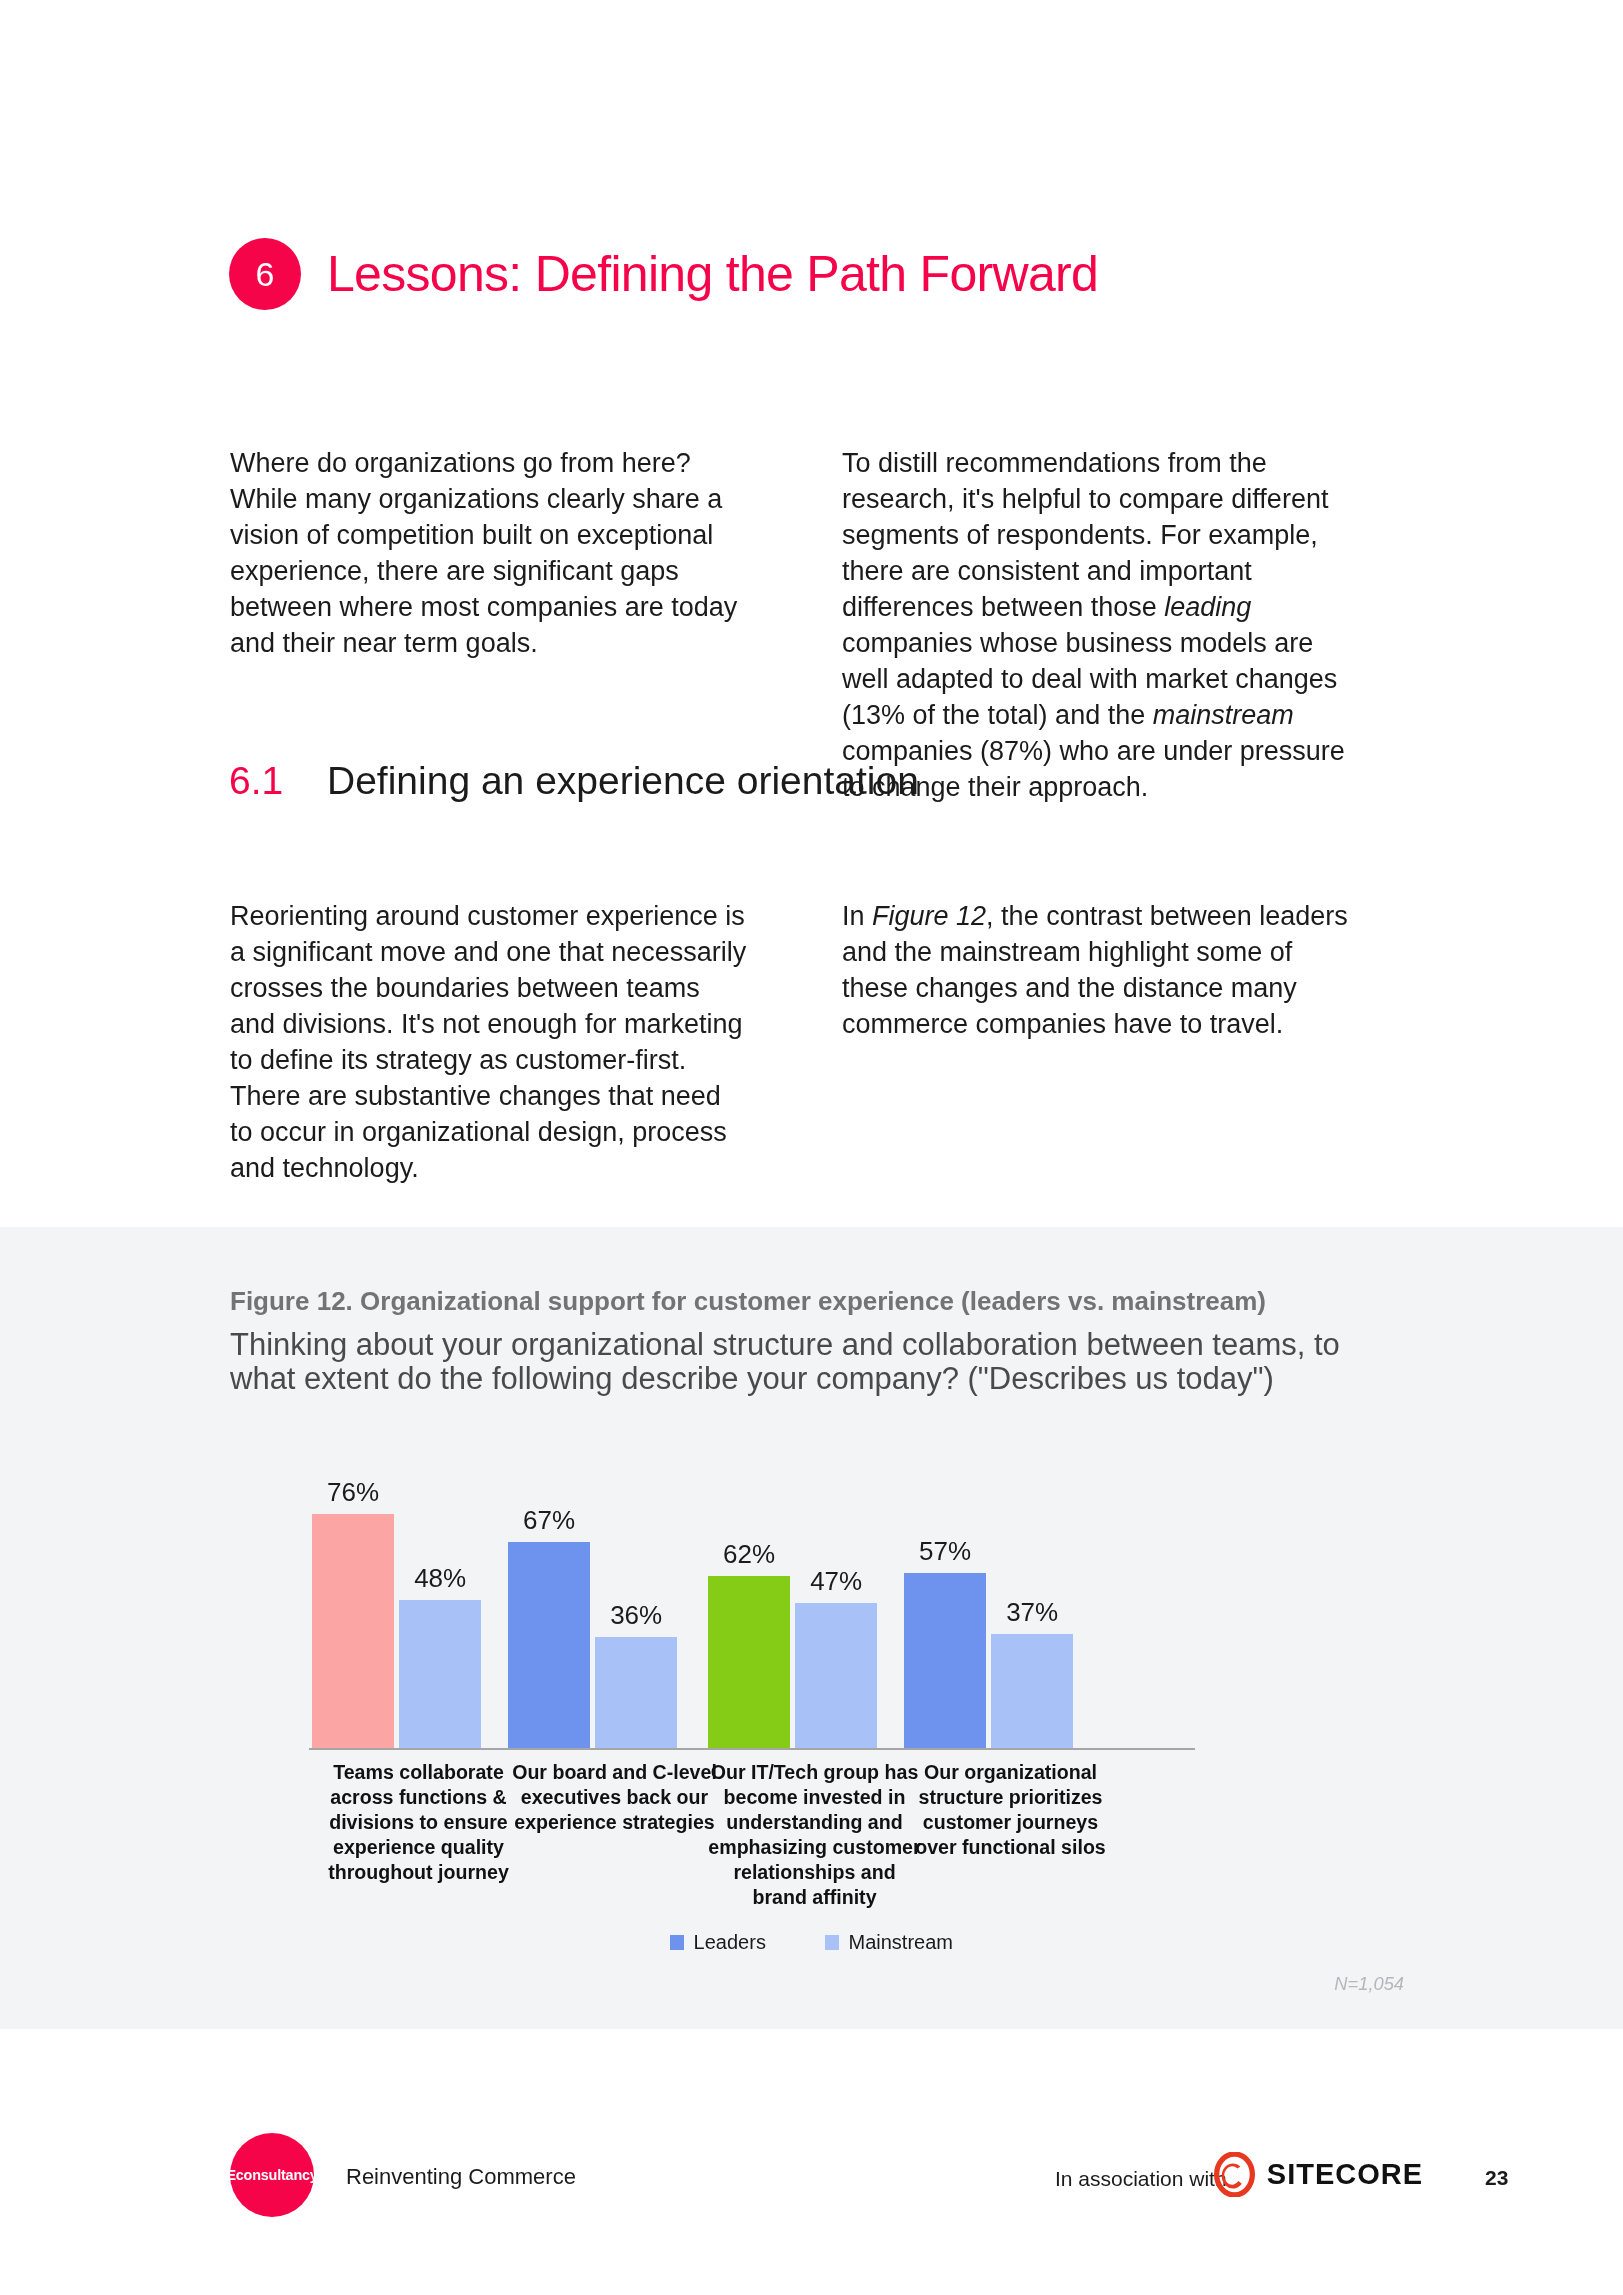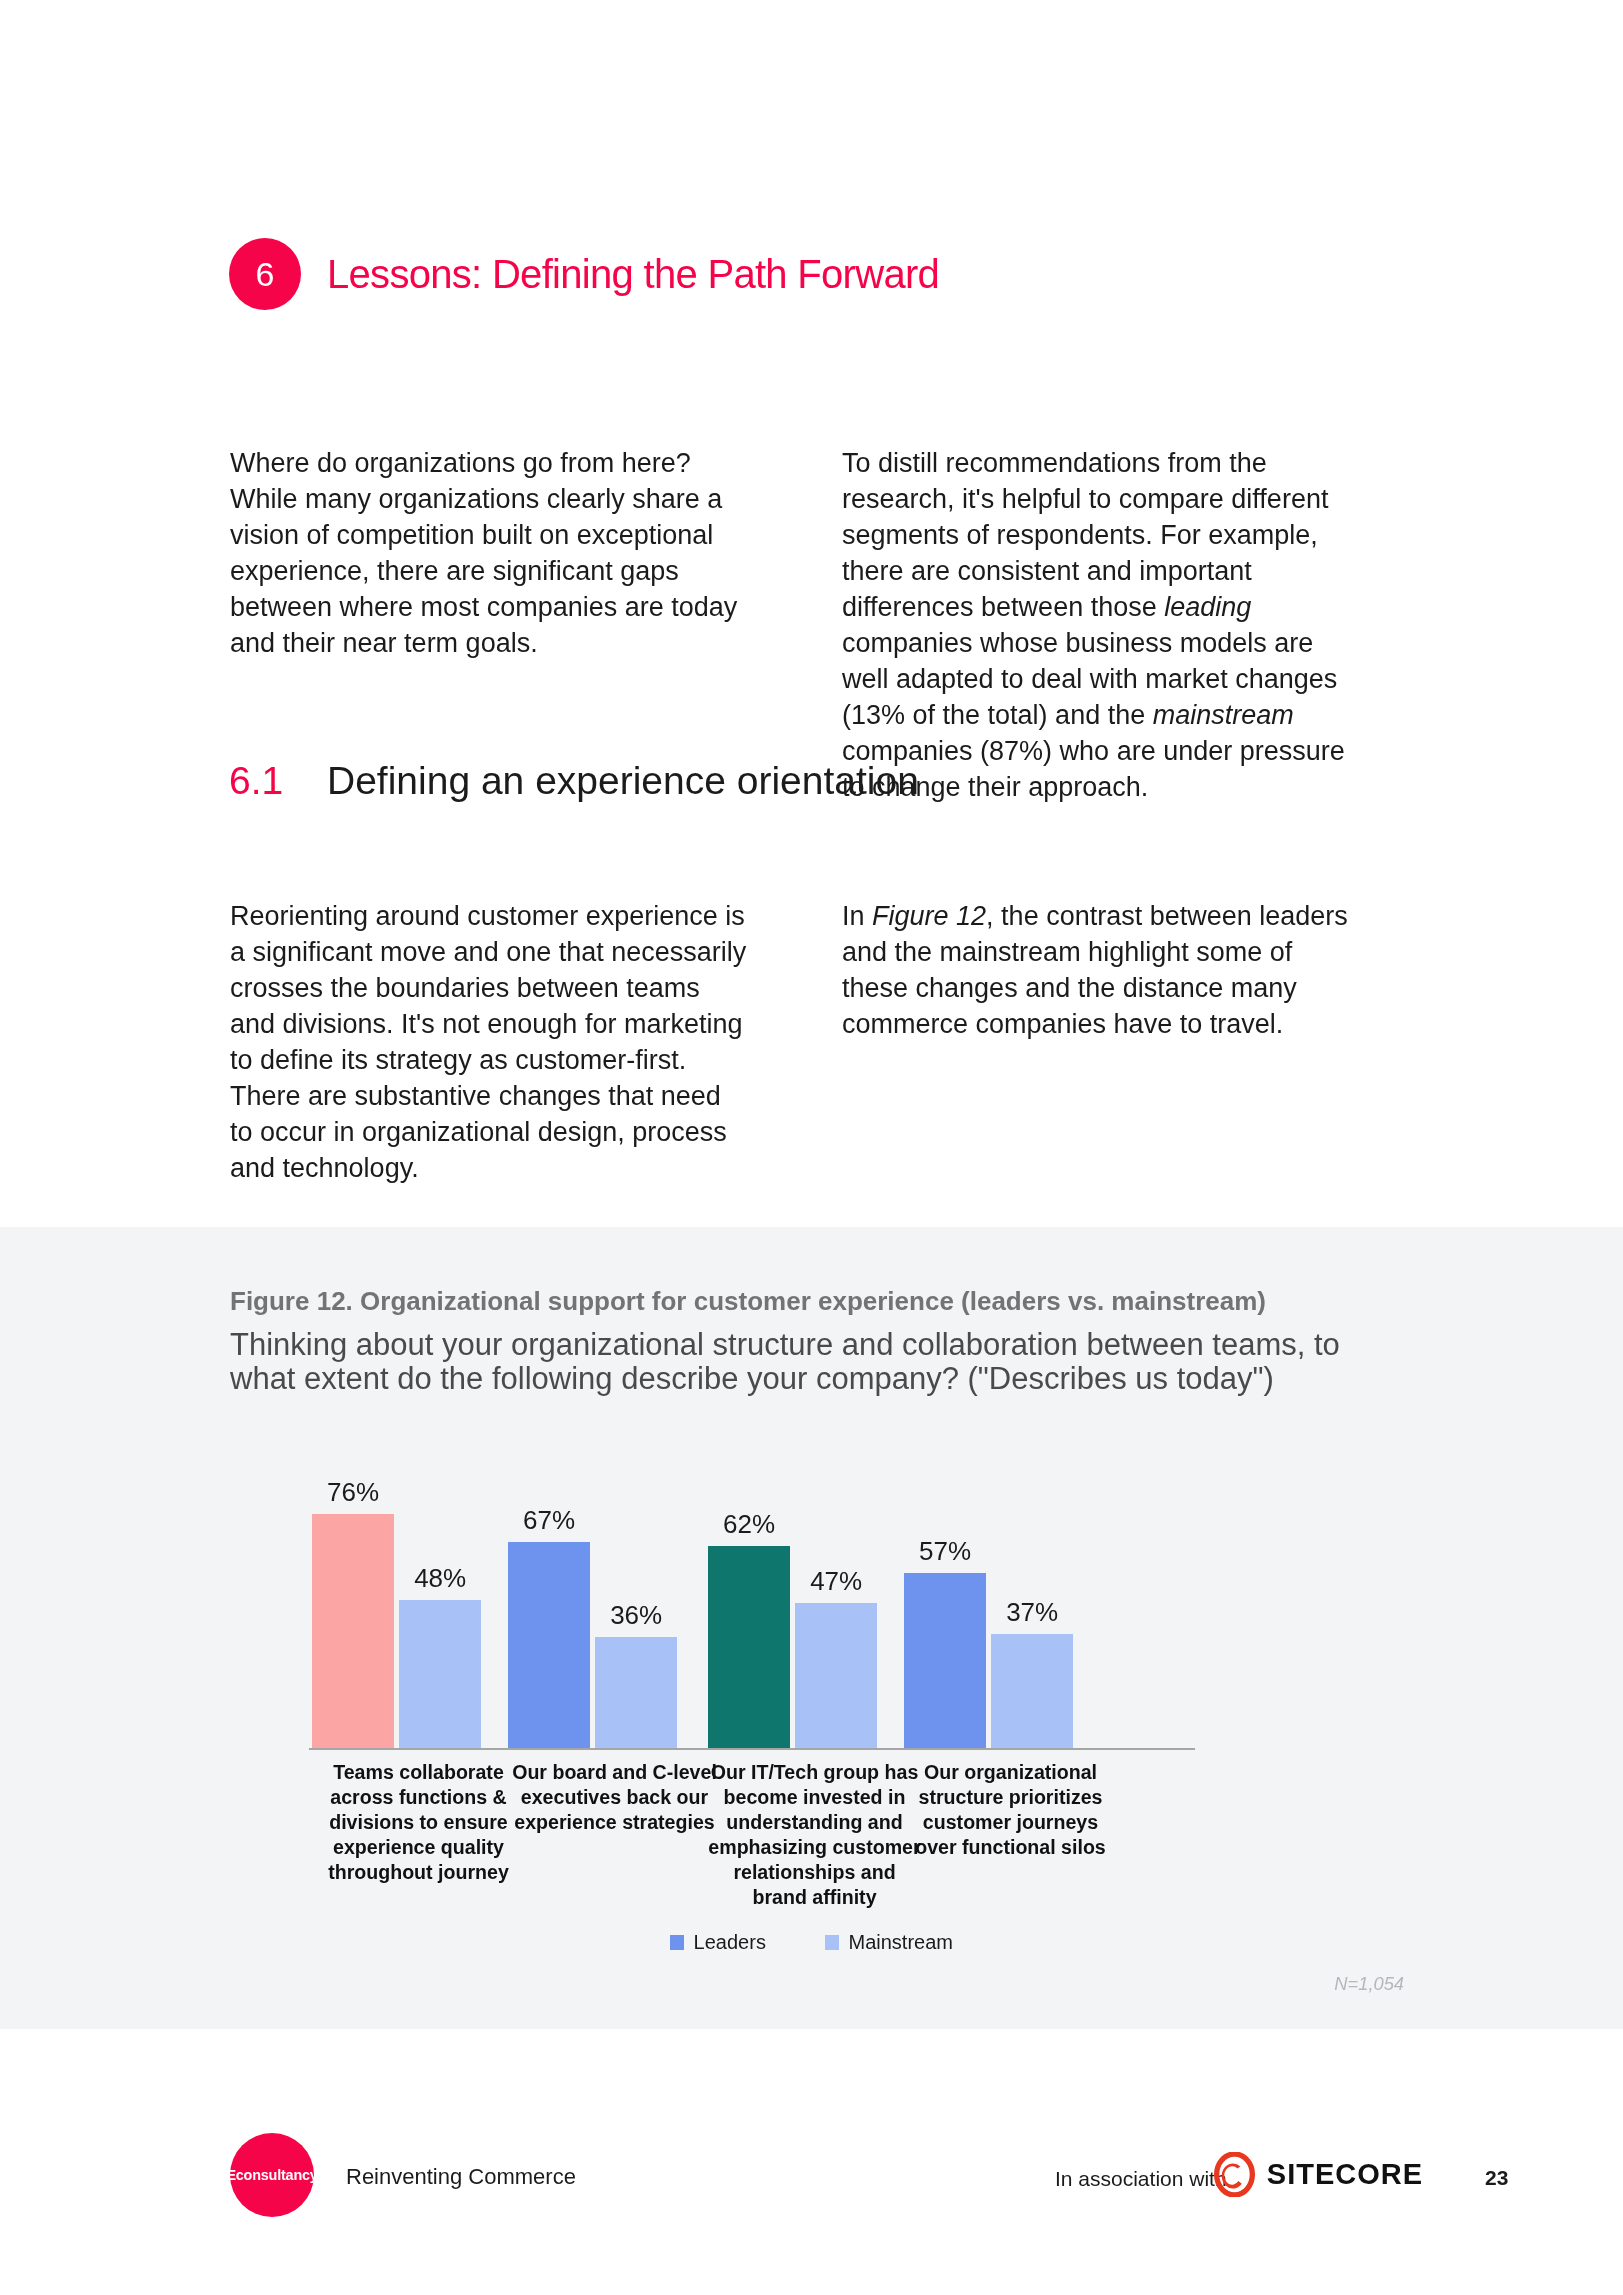--- a/index.html
+++ b/index.html
@@ -19,21 +19,21 @@
     display:flex; align-items:center; gap:26px;
   }
   .chapter-badge{
     width:72px;height:72px;border-radius:50%;
     background:#f5044a;
     display:flex;align-items:center;justify-content:center;
     color:#ffffff;font-size:34px;font-weight:400;
     line-height:1;
   }
   .chapter-title{
-    font-size:40px;color:#f5044a;font-weight:400;
+    font-size:50px;color:#f5044a;font-weight:400;
     letter-spacing:-0.7px;white-space:nowrap;
   }
 
   
   .intro{position:absolute;left:230px;top:418px;width:1139px;}
   .col-left{position:absolute;left:0;top:0;width:517px;}
   .col-right{position:absolute;left:612px;top:0;width:517px;}
   .body-text{
     font-size:27px;line-height:36px;color:#1b1b1b;font-weight:300;
   }
@@ -188,21 +188,21 @@
           </div>
           <div class="group" style="left: 278px; width: 196px;">
             <div class="bar" style="width: 82px; height: 206px; background: rgb(109, 147, 239); margin-right: 5.2px;">
               <span class="val">67%</span>
             </div>
             <div class="bar" style="width: 82px; height: 111px; background: rgb(168, 194, 248); margin-right: 17px;">
               <span class="val">36%</span>
             </div>
           </div>
           <div class="group" style="left: 478px; width: 196px;">
-            <div class="bar" style="width: 82px; height: 202px; background: #0f766e; margin-right: 5.2px;">
+            <div class="bar" style="width: 82px; height: 172px; background: #84cc16; margin-right: 5.2px;">
               <span class="val">62%</span>
             </div>
             <div class="bar" style="width: 82px; height: 145px; background: rgb(168, 194, 248); margin-right: 5.2px;">
               <span class="val">47%</span>
             </div>
           </div>
           <div class="group" style="left: 674px; width: 196px;">
             <div class="bar" style="width: 82px; height: 175px; background: rgb(109, 147, 239); margin-right: 5.2px;">
               <span class="val">57%</span>
             </div>

